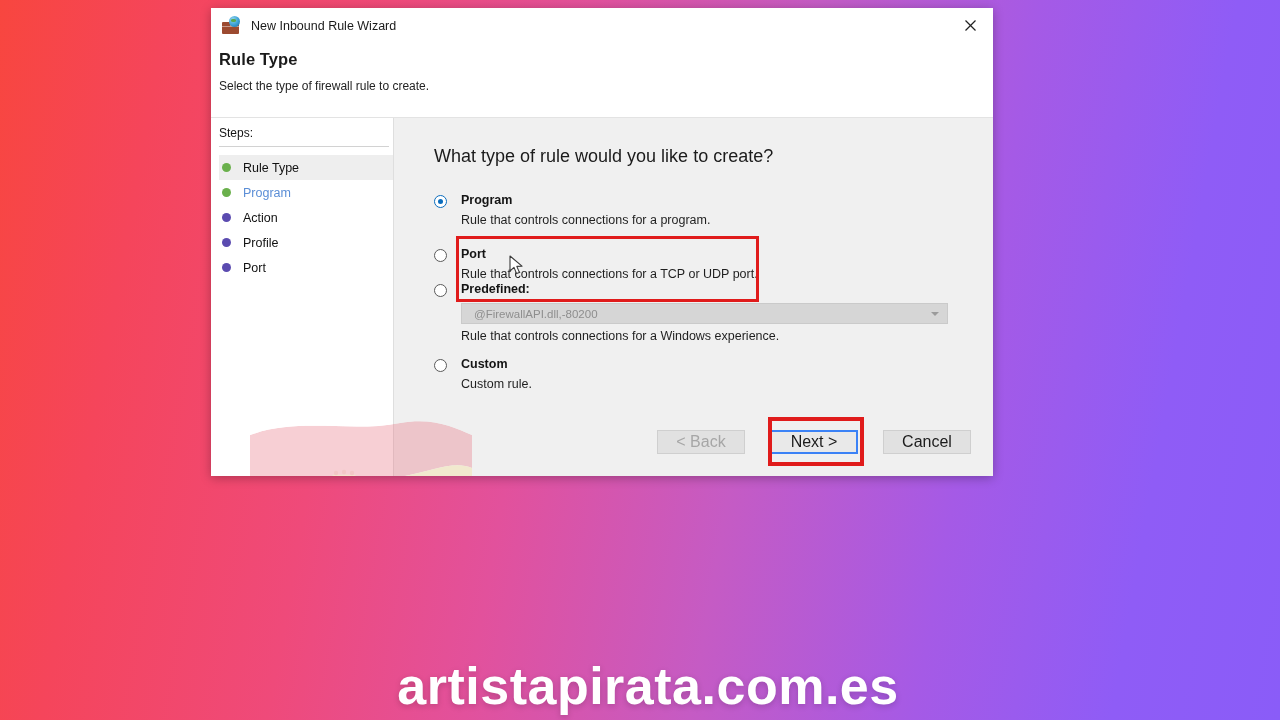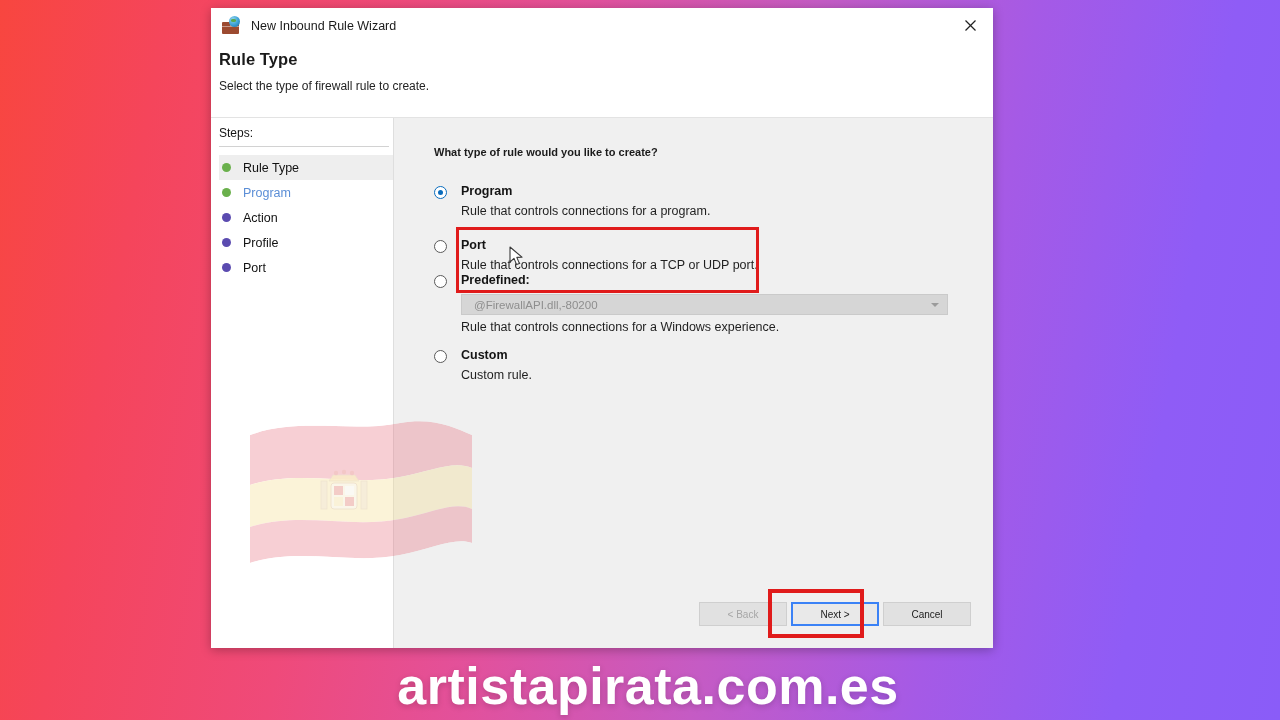--- a/index.html
+++ b/index.html
@@ -20,21 +20,21 @@
         #c55bc4 58%,
         #a55ae6 74%,
         #8f5cf6 88%,
         #8a5cf8 100%);
   }
 
   
   #dialog {
     position: absolute;
     left: 211px; top: 8px;
-    width: 782px; height: 640px;
+    width: 782px; height: 468px;
     background: #ffffff;
     box-shadow: 0 2px 10px rgba(0,0,0,0.28);
     display: flex; flex-direction: column;
     overflow: hidden;
   }
 
   
   .titlebar {
     height: 36px;
     background: #ffffff;
@@ -162,24 +162,23 @@
   
   .content {
     flex: 1 1 auto;
     background: #f0f0f0;
     position: relative;
     padding: 28px 0 0 40px;
     display: flex;
     flex-direction: column;
   }
   .question {
-    font-size: 11px;
+    font-size: 18px;
     color: #1b1b1b;
     margin-bottom: 26px;
-    font-weight: bold;
   }
   .options { position: relative; }
 
   .option { position: relative; margin-bottom: 9px; }
   .opt-row { display: flex; align-items: flex-start; }
   .radio {
     width: 13px; height: 13px;
     border-radius: 50%;
     border: 1px solid #5a5a5a;
     background: #ffffff;
@@ -256,26 +255,26 @@
   .footer {
     margin-top: auto;
     padding: 0 22px 22px 0;
     display: flex;
     justify-content: flex-end;
     align-items: center;
     position: relative;
   }
   .btn {
     width: 88px; height: 24px;
-    font-size: 10px;
+    font-size: 16px;
     display: flex; align-items: center; justify-content: center;
     background: #e1e1e1;
     border: 1px solid #cfcfcf;
     color: #1b1b1b;
-    margin-left: 4px;
+    margin-left: 25px;
     cursor: pointer;
   }
   .btn.disabled { color: #a6a6a6; cursor: default; }
   .btn.focus {
     border: 2px solid #3b82f6;
     background: #e9e9e9;
   }
   .annot-next {
     position: absolute;
     right: 129px; top: -13px;

